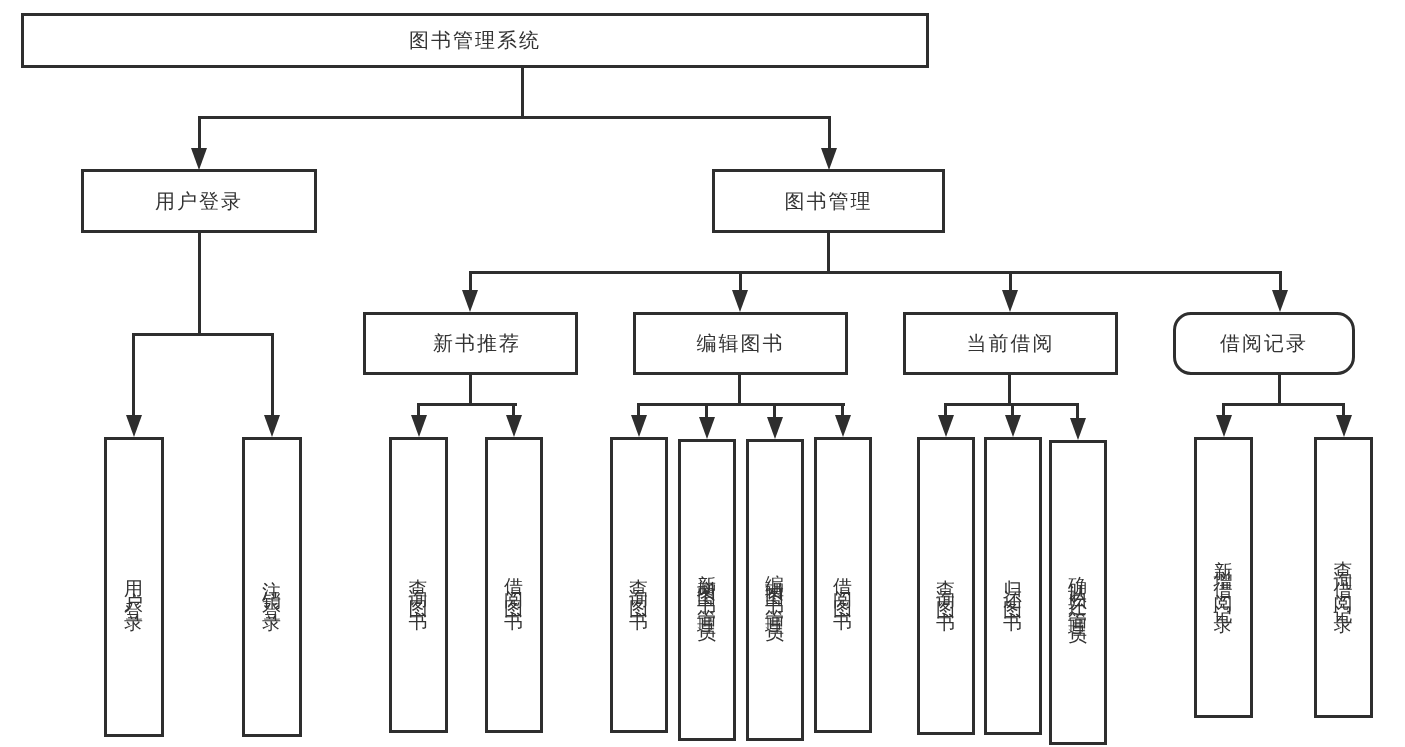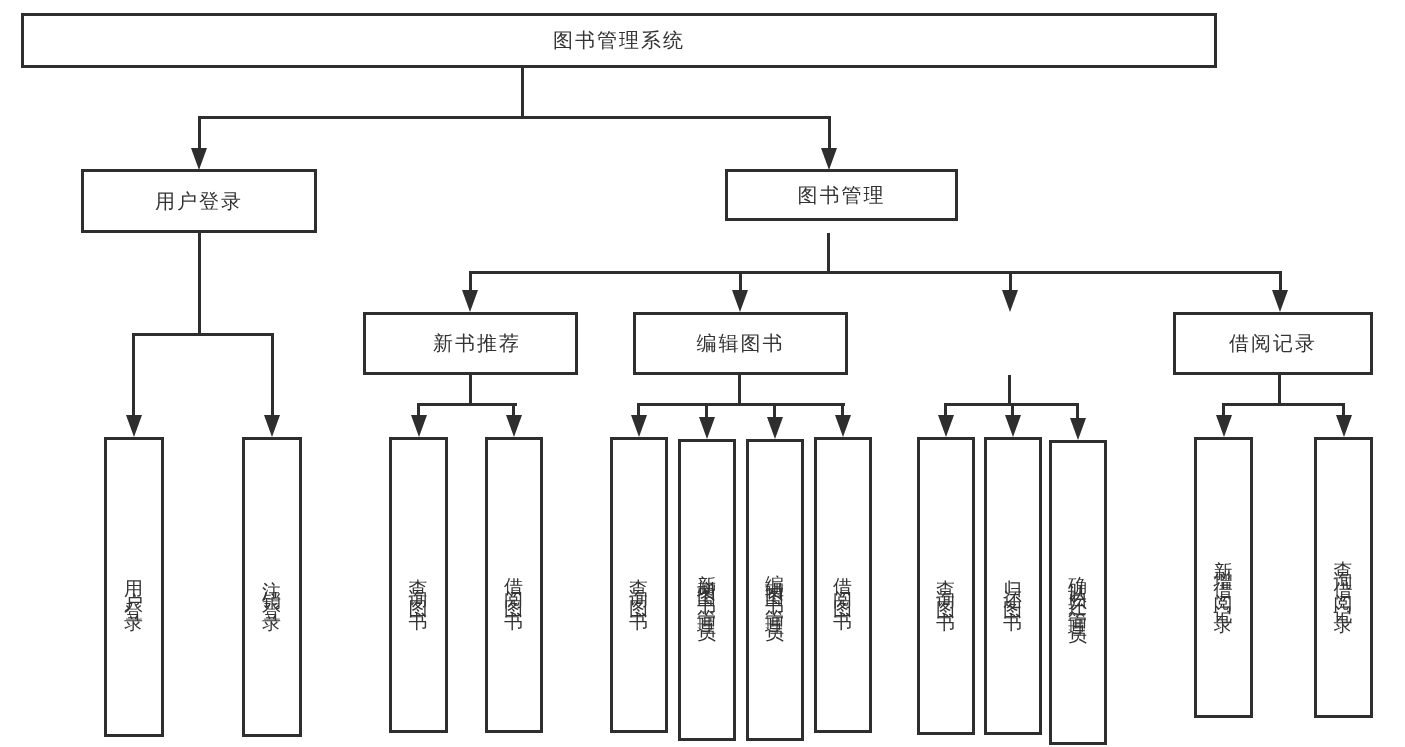--- a/index.html
+++ b/index.html
@@ -31,35 +31,35 @@
   .watermark{
     position:absolute;top:716px;right:3px;font-size:18px;letter-spacing:0.5px;
     color:#9e9e9e;white-space:nowrap;
   }
 </style>
 </head>
 <body>
 
 <div class="canvas">
 
-  <div class="node" style="left:21px;top:13px;width:1196px;height:55px;">
+  <div class="node" style="left:21px;top:13px;width:908px;height:55px;">
     <span>图书管理系统</span>
   </div>
 
   <div class="vl" style="left:521px;top:68px;height:51px;"></div>
   <div class="hl" style="left:198px;top:116px;width:633px;"></div>
   <div class="vl" style="left:198px;top:116px;height:34px;"></div>
   <div class="arrow" style="left:191px;top:148px;"></div>
   <div class="vl" style="left:828px;top:116px;height:34px;"></div>
   <div class="arrow" style="left:821px;top:148px;"></div>
 
   <div class="node" style="left:81px;top:169px;width:236px;height:64px;">
     <span>用户登录</span>
   </div>
-  <div class="node" style="left:712px;top:169px;width:233px;height:52px;margin-left:13px;">
+  <div class="node" style="left:712px;top:169px;width:233px;height:64px;">
     <span>图书管理</span>
   </div>
 
   <div class="vl" style="left:198px;top:233px;height:103px;"></div>
   <div class="hl" style="left:132px;top:333px;width:142px;"></div>
   <div class="vl" style="left:132px;top:333px;height:84px;"></div>
   <div class="arrow" style="left:126px;top:415px;"></div>
   <div class="vl" style="left:271px;top:333px;height:84px;"></div>
   <div class="arrow" style="left:264px;top:415px;"></div>
 
@@ -73,21 +73,24 @@
   <div class="arrow" style="left:1002px;top:290px;"></div>
   <div class="vl" style="left:1279px;top:271px;height:23px;"></div>
   <div class="arrow" style="left:1272px;top:290px;"></div>
 
   <div class="node" style="left:363px;top:312px;width:215px;height:63px;padding-left:13px;">
     <span>新书推荐</span>
   </div>
   <div class="node" style="left:633px;top:312px;width:215px;height:63px;">
     <span>编辑图书</span>
   </div>
-  <div class="node" style="left:1173px;top:312px;width:200px;height:63px;">
+  <div class="node" style="left:903px;top:312px;width:215px;height:63px;">
+    <span>当前借阅</span>
+  </div>
+  <div class="node" style="left:1173px;top:312px;width:182px;height:63px;border-radius:18px;">
     <span>借阅记录</span>
   </div>
 
   <div class="vl" style="left:469px;top:375px;height:31px;"></div>
   <div class="hl" style="left:417px;top:403px;width:100px;"></div>
   <div class="vl" style="left:417px;top:403px;height:14px;"></div>
   <div class="arrow" style="left:411px;top:415px;"></div>
   <div class="vl" style="left:512px;top:403px;height:14px;"></div>
   <div class="arrow" style="left:506px;top:415px;"></div>
 

